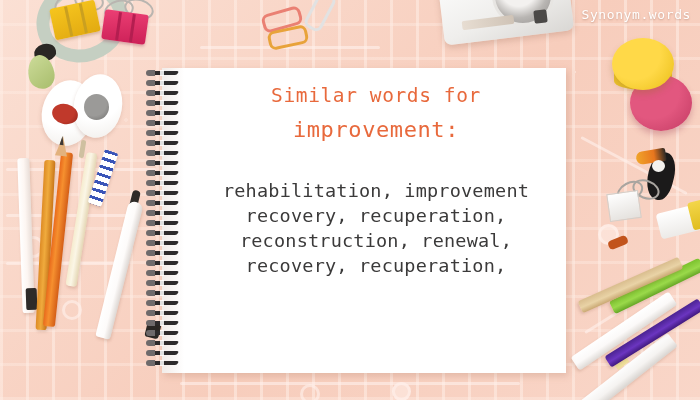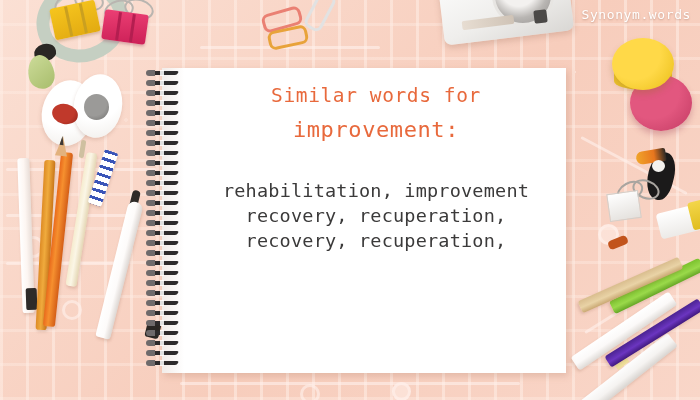--- a/index.html
+++ b/index.html
@@ -681,19 +681,20 @@
         <div class="hole"></div>
       </div>
     </div>
 
   <div class="paper-content">
     <div class="heading-1">Similar words for</div>
     <div class="heading-2">improvement:</div>
     <div class="synonyms" id="synonym-list">
         <div class="ln">rehabilitation, improvement</div>
         <div class="ln">recovery, recuperation,</div>
+        <div class="ln">reconstruction, renewal,</div>
         <div class="ln">recovery, recuperation,</div>
       </div>
   </div>
 
   <div class="brand">Synonym.words</div>
 
 </div>
 
 </body></html>

